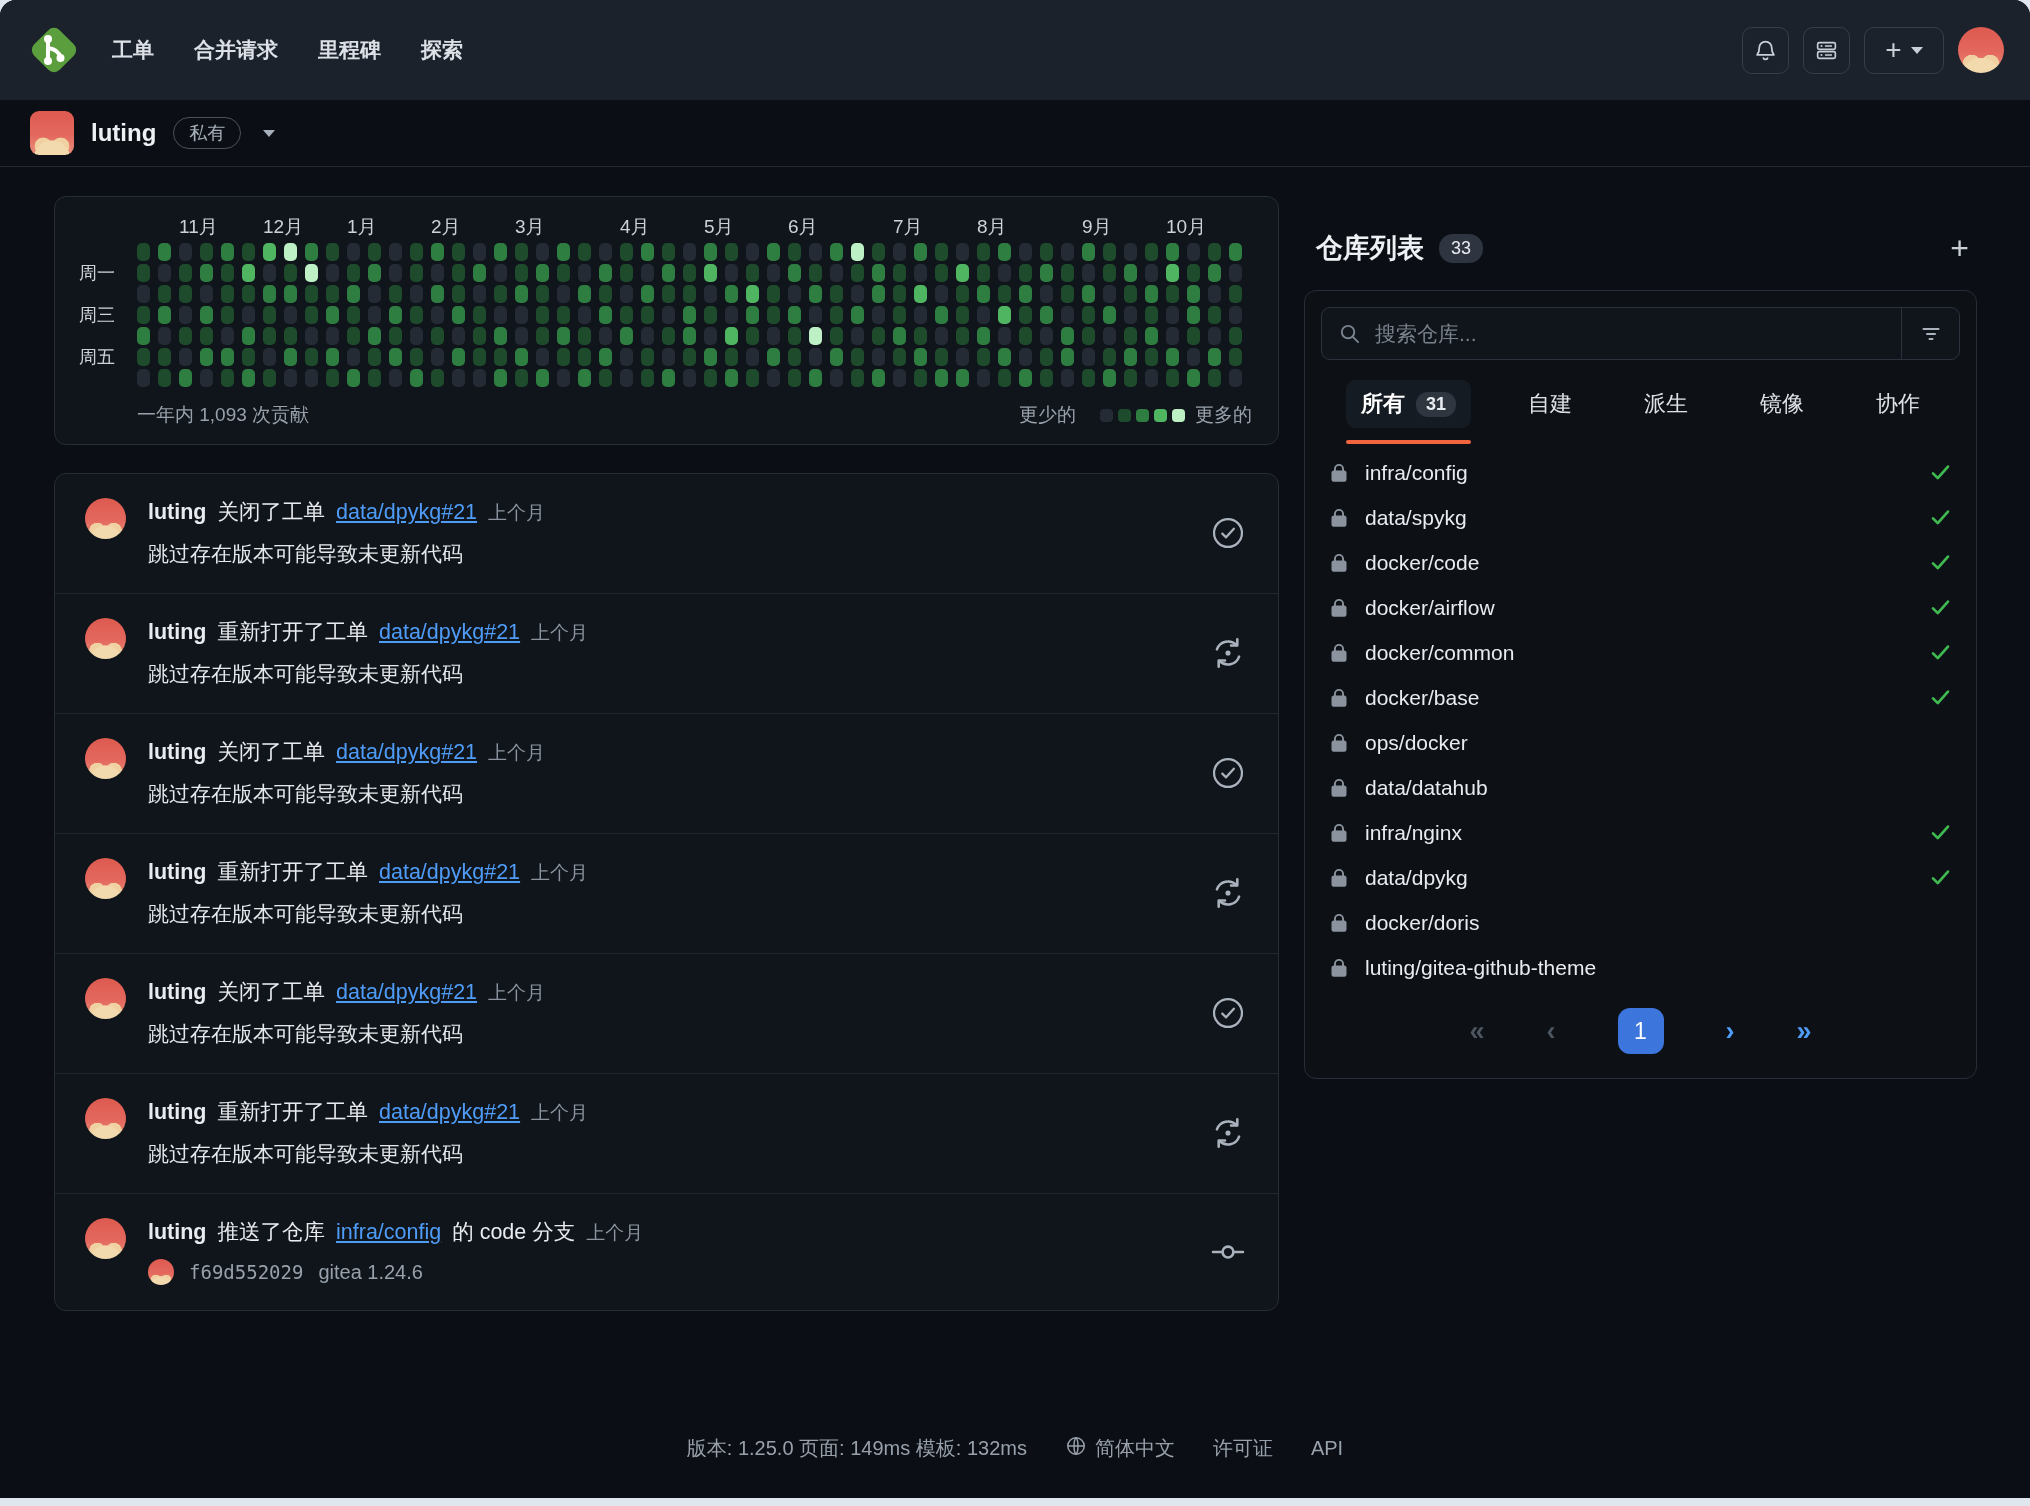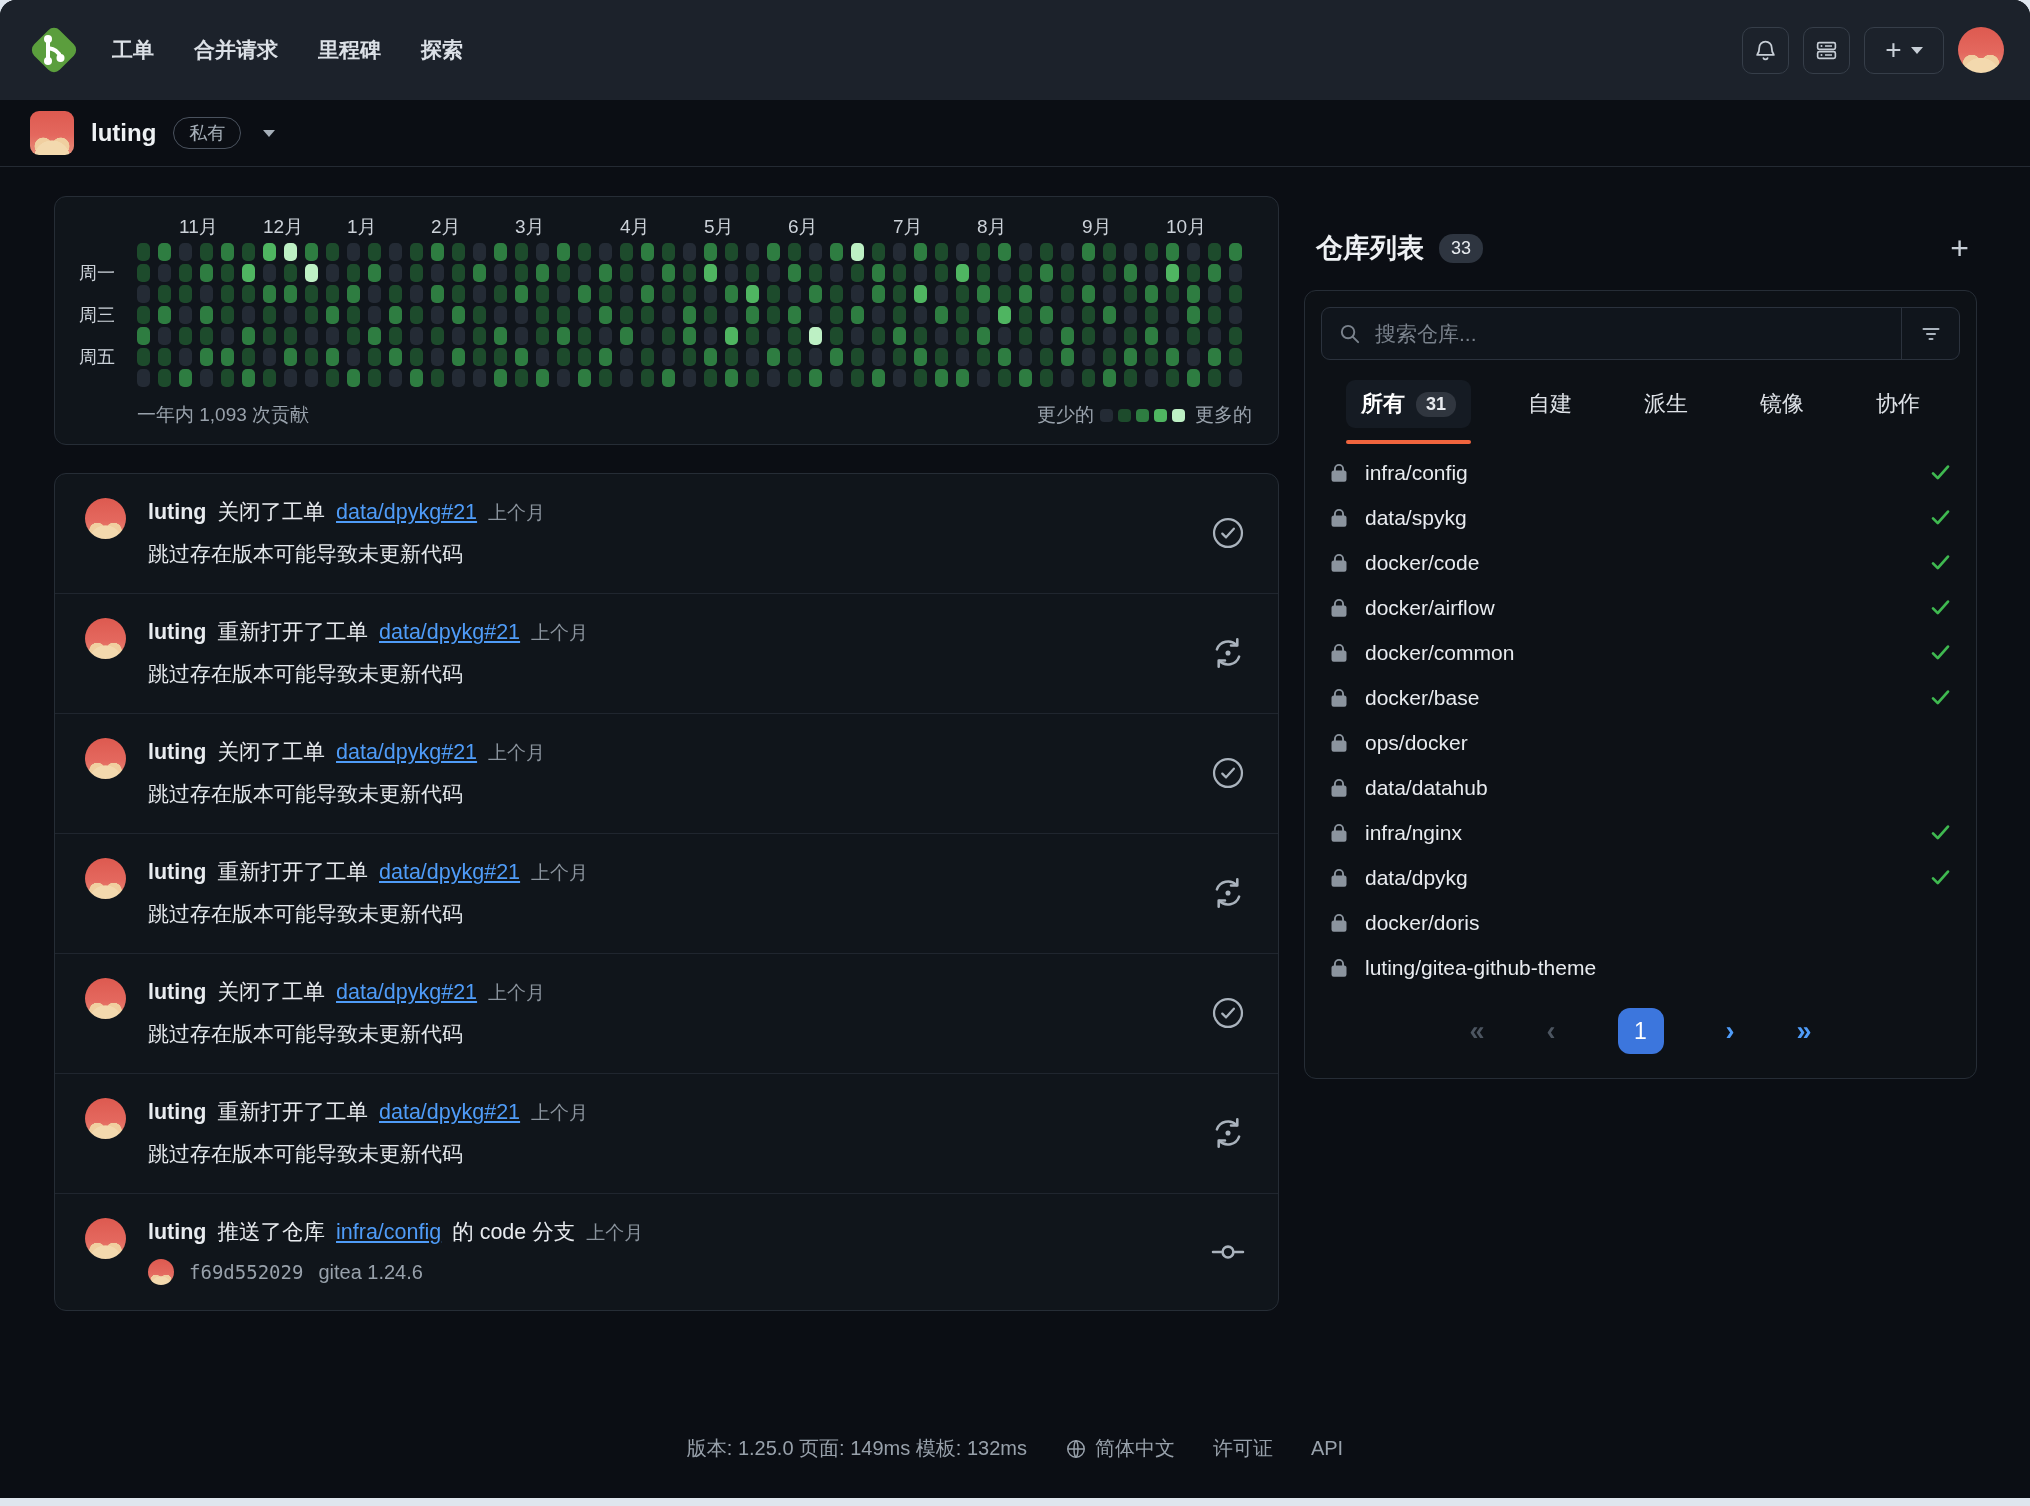--- a/index.html
+++ b/index.html
@@ -113,21 +113,21 @@
   .repo-check svg { width:23px; height:23px; }
 
   .pager { display:flex; align-items:center; justify-content:center; gap:62px; padding:16px 0 24px; }
   .pg-nav { font-size:27px; font-weight:700; color:#4c5560; cursor:default; }
   .pg-nav.enabled { color:#4f9cf8; cursor:pointer; }
   .pg-current { width:46px; height:46px; background:#3c76dd; border-radius:12px; color:#ffffff;
                 display:flex; align-items:center; justify-content:center; font-size:23px; cursor:pointer; }
 
   
   .footer { margin-top:124px; display:flex; justify-content:center; align-items:center; gap:38px; font-size:20px; color:#98a1ab; }
-  .footer-link { display:flex; align-items:center; gap:8px; color:#98a1ab; text-decoration:none; cursor:pointer; }
+  .footer-link { display:flex; align-items:flex-start; gap:8px; color:#98a1ab; text-decoration:none; cursor:pointer; }
   .globe-icon svg { width:22px; height:22px; display:block; }
 </style>
 </head>
 <body>
 
 <div class="window">
 
   <div class="navbar">
     <div class="logo">
       <svg viewBox="0 0 56 56">
@@ -577,21 +577,21 @@
               <div class="hm-cell" style="background: rgb(29, 75, 44);"></div>
               <div class="hm-cell" style="background: rgb(36, 43, 53);"></div>
               <div class="hm-cell" style="background: rgb(29, 75, 44);"></div>
               <div class="hm-cell" style="background: rgb(29, 75, 44);"></div>
               <div class="hm-cell" style="background: rgb(36, 43, 53);"></div>
             </div>
         </div>
         <div class="hm-foot">
           <span>一年内 1,093 次贡献</span>
           <div class="hm-legend">
-            <span style="margin-right:0">更少的</span>
+            <span style="margin-right:18px">更少的</span>
             <span class="legend-squares" style="display:flex;gap:5px">
                 <span class="legend-sq" style="background: rgb(36, 43, 53);"></span>
                 <span class="legend-sq" style="background: rgb(29, 75, 44);"></span>
                 <span class="legend-sq" style="background: rgb(46, 125, 65);"></span>
                 <span class="legend-sq" style="background: rgb(79, 181, 97);"></span>
                 <span class="legend-sq" style="background: rgb(189, 240, 196);"></span>
               </span>
             <span style="margin-left:4px">更多的</span>
           </div>
         </div>

